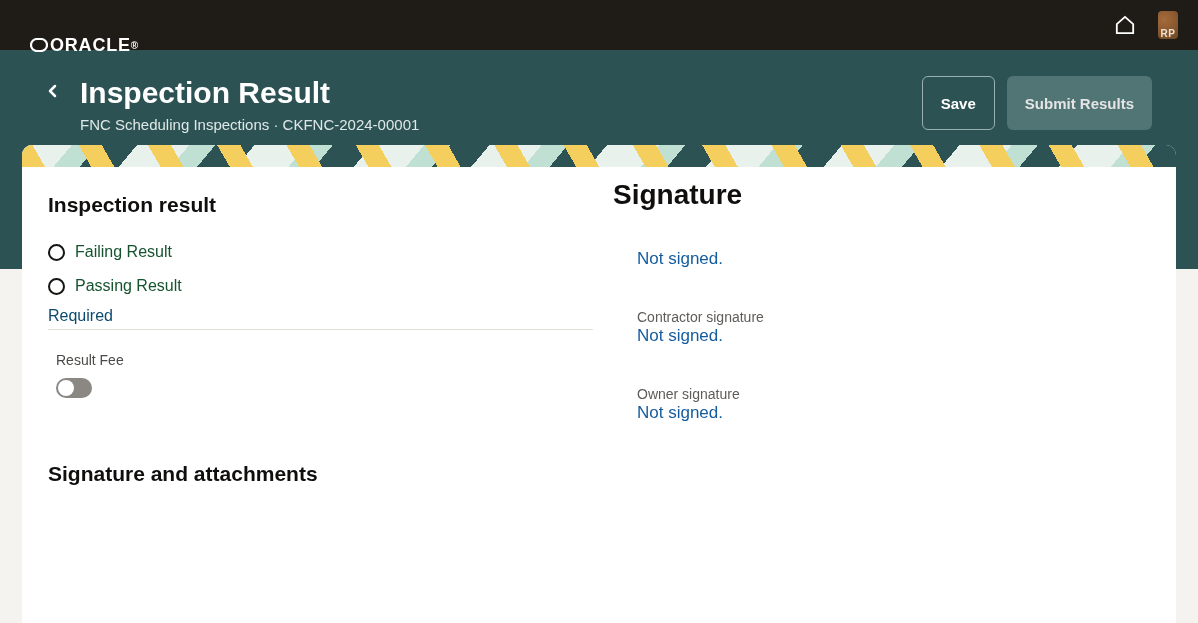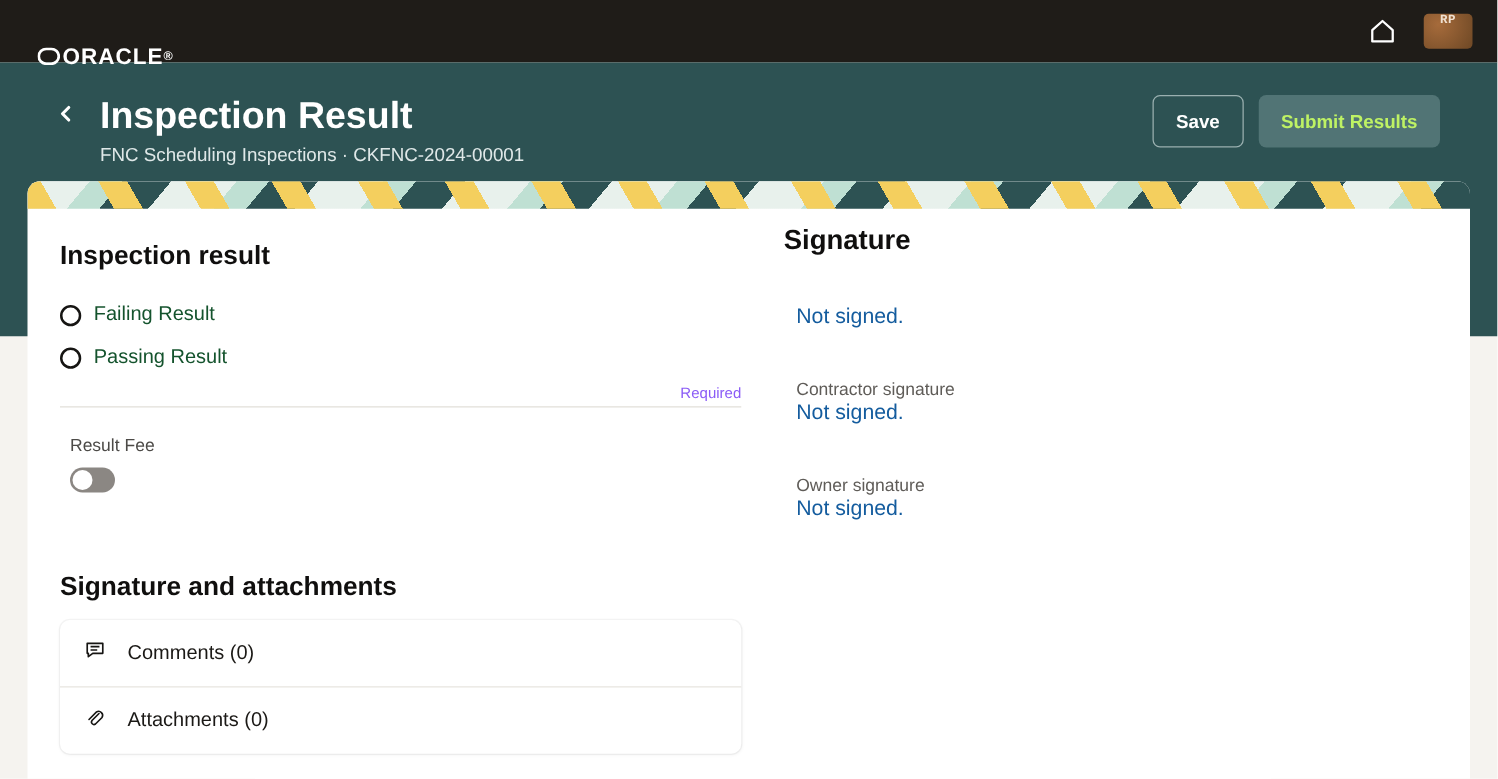--- a/index.html
+++ b/index.html
@@ -28,32 +28,31 @@
     margin-top: 40px;
   }
   .oracle-logo .reg { font-size: 10px; vertical-align: super; }
   .topbar-right {
     display: flex;
     align-items: center;
     gap: 22px;
   }
   .home-icon svg { display: block; }
   .avatar {
-    width: 39px;
+    width: 20px;
     height: 28px;
     border-radius: 4px;
     background: radial-gradient(circle at 30% 30%, #a66b3b, #6e4825);
     color: #f0e0d0;
     font-size: 10px;
     font-weight: 700;
     display: flex;
-    align-items: flex-start;
+    align-items: flex-end;
     justify-content: center;
     letter-spacing: 0.5px;
-    font-family: Liberation Mono, monospace;
   }
 
   .header-band {
     background: #2d5253;
     height: 219px;
     padding: 26px 46px 0 46px;
     display: flex;
     justify-content: space-between;
     align-items: flex-start;
   }
@@ -67,39 +66,39 @@
     font-size: 30px;
     font-weight: 700;
   }
   .breadcrumb {
     color: #dfe8e8;
     font-size: 15px;
     margin-top: 6px;
   }
   .header-actions { display: flex; gap: 12px; }
   .btn {
-    height: 42px;
+    height: 54px;
     padding: 0 18px;
     border-radius: 6px;
     font-size: 15px;
     font-weight: 600;
     display: flex;
     align-items: center;
     cursor: pointer;
     border: none;
     background: none;
   }
   .btn-save {
     border: 1px solid #9ab0b0;
     color: #fff;
     background: transparent;
   }
   .btn-submit {
     background: #517475;
-    color: #bef264;
+    color: #e5e5e5;
     cursor: default;
   }
 
   .content-area {
     position: absolute;
     left: 22px;
     right: 22px;
     top: 145px;
     bottom: 0;
     background: #fff;
@@ -119,43 +118,42 @@
   }
   .col-left { width: 545px; }
   .col-right { flex: 1; padding-left: 0; }
 
   .section-title {
     font-size: 21px;
     font-weight: 800;
     color: #100f0e;
   }
   .col-left .section-title { margin-top: 8px; }
-  .col-right .section-title { margin-top: -6px; font-size: 22px; margin-left: 14px; }
+  .col-right .section-title { margin-top: -6px; font-size: 28px; }
 
   .radio-group { margin-top: 26px; }
   .radio-item {
     display: flex;
     align-items: center;
     gap: 10px;
     font-size: 16px;
     color: #14532d;
     margin-bottom: 16px;
     cursor: pointer;
   }
   .radio-circle {
     width: 17px;
     height: 17px;
     border: 2px solid #161513;
     border-radius: 50%;
   }
   .required-hint {
-    font-size: 12px;
-    color: #8b5cf6;
+    font-size: 16px;
+    color: #0c4a6e;
     margin-top: -4px;
-    text-align: right;
   }
   .hr { border: none; border-top: 1px solid #e2dfd9; margin-top: 4px; }
 
   .field-label { font-size: 14px; color: #4c4a47; margin-top: 22px; margin-left: 8px; }
   .toggle {
     margin-top: 10px;
     margin-left: 8px;
     width: 36px;
     height: 20px;
     background: #8b8783;
@@ -258,40 +256,20 @@
       <div class="required-hint">Required</div>
       <hr class="hr">
 
       <div class="field-label">Result Fee</div>
       <div class="toggle">
         <div class="toggle-knob"></div>
       </div>
 
       <div class="attachments-section">
         <div class="section-title">Signature and attachments</div>
-        <div class="list-box">
-          <div class="list-row">
-            <span>
-              <svg width="16" height="16" viewBox="0 0 18 18" fill="none" stroke="#161513" stroke-width="1.5" stroke-linejoin="round">
-                <path d="M2 3 H16 V12 H7 L3 15 V12 H2 Z"></path>
-                <line x1="5" y1="6" x2="13" y2="6"></line>
-                <line x1="5" y1="9" x2="11" y2="9"></line>
-              </svg>
-            </span>
-            <span>Comments (0)</span>
-          </div>
-          <div class="list-row">
-            <span>
-              <svg width="16" height="16" viewBox="0 0 20 20" fill="none" stroke="#161513" stroke-width="1.6" stroke-linecap="round">
-                <path d="M14 6 L7 13 a2.5 2.5 0 0 0 3.5 3.5 L17 10 a4 4 0 0 0 -5.5 -5.5 L4 12"></path>
-              </svg>
-            </span>
-            <span>Attachments (0)</span>
-          </div>
-        </div>
       </div>
     </div>
 
     <div class="col-right">
       <div class="section-title">Signature</div>
 
       <div class="sig-block first">
         <div class="sig-link">Not signed.</div>
       </div>
 

